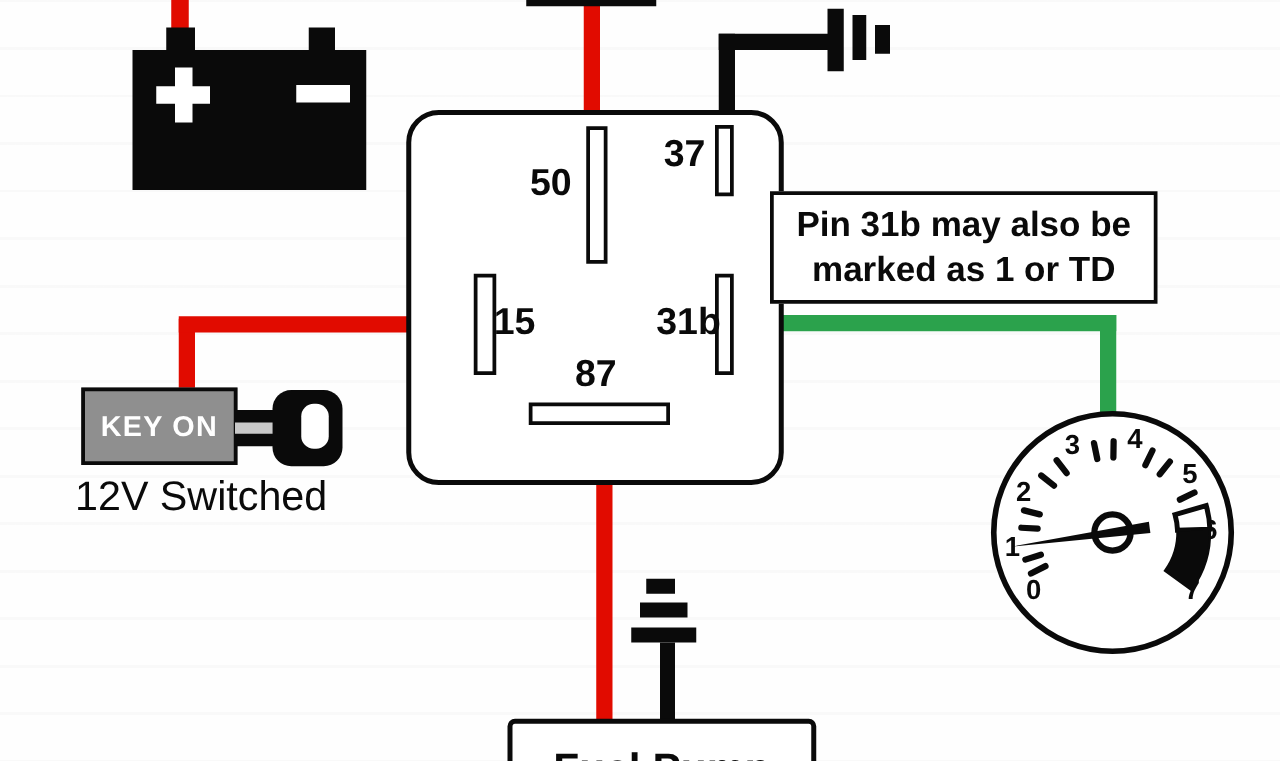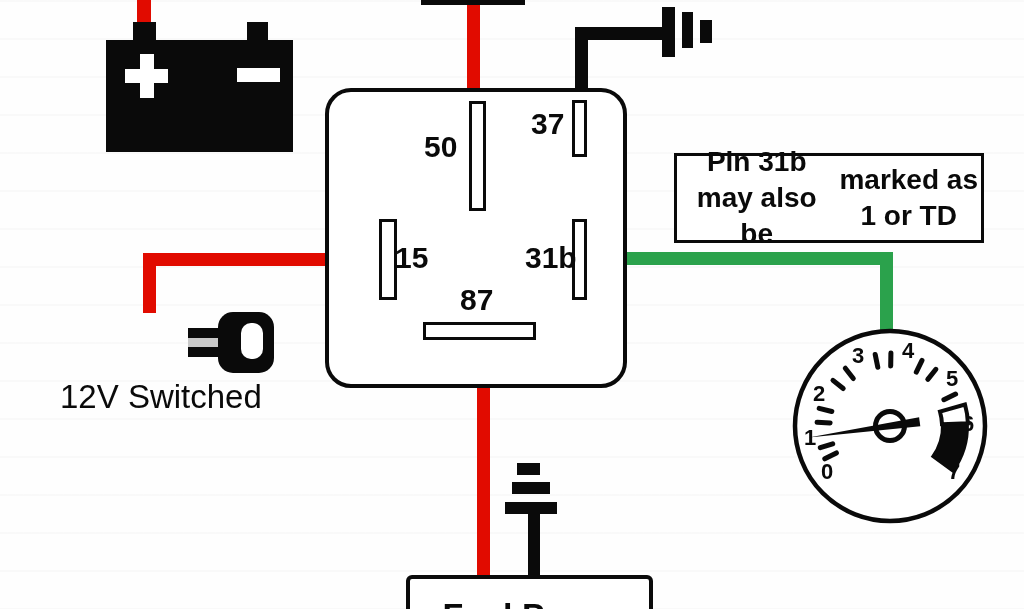--- a/index.html
+++ b/index.html
@@ -58,23 +58,23 @@
   #pin-31b{left:572px;top:219px;width:9px;height:75px;}
   #pin-87{left:423px;top:322px;width:107px;height:12px;}
   .pin-label{position:absolute;font-size:30px;font-weight:bold;}
   #lbl-30{left:424px;top:130px;}
   #lbl-31{left:531px;top:107px;}
   #lbl-15{left:395px;top:241px;}
   #lbl-31b{left:514px;top:241px;margin-left:11px;}
   #lbl-87{left:460px;top:283px;}
 
   
-  #note-box{left:674px;top:153px;width:304px;height:84px;
+  #note-box{left:616px;top:153px;width:304px;height:84px;
             background:#fff;border:3px solid #0a0a0a;
-            display:flex;justify-content:center;align-items:center;
+            display:flex;flex-direction:column;justify-content:center;align-items:center;
             font-size:28px;font-weight:bold;line-height:36px;text-align:center;}
 
   #tach-lead{left:650px;top:263px;font-size:32px;font-weight:bold;}
 
   
   #key-box{left:65px;top:310px;width:119px;height:56px;background:#8f8f8f;
            border:3px solid #0a0a0a;display:flex;align-items:center;justify-content:center;
            color:#fff;font-size:23px;font-weight:bold;letter-spacing:1px;}
   #key-blade-bg{left:188px;top:330px;width:30px;height:25px;background:#c9c9c9;}
   #key-blade1{left:188px;top:328px;width:32px;height:10px;}
@@ -141,20 +141,23 @@
   <span class="pin-label" id="lbl-15">15</span>
   <span class="pin-label" id="lbl-31b">31b</span>
   <span class="pin-label" id="lbl-87">87</span>
 
   <div class="abs" id="note-box">
     <span>Pin 31b may also be</span>
     <span>marked as 1 or TD</span>
   </div>
 
 
+  <div class="abs" id="key-box">
+    <span>KEY ON</span>
+  </div>
   <div class="abs" id="key-blade-bg"></div>
   <div class="blk" id="key-blade1"></div>
   <div class="blk" id="key-blade2"></div>
   <div class="abs" id="key-head"></div>
   <div class="abs" id="key-hole"></div>
 
   <span class="abs" id="v12-label">12V Switched</span>
 
   <div class="blk" id="gnd2-b1"></div>
   <div class="blk" id="gnd2-b2"></div>

